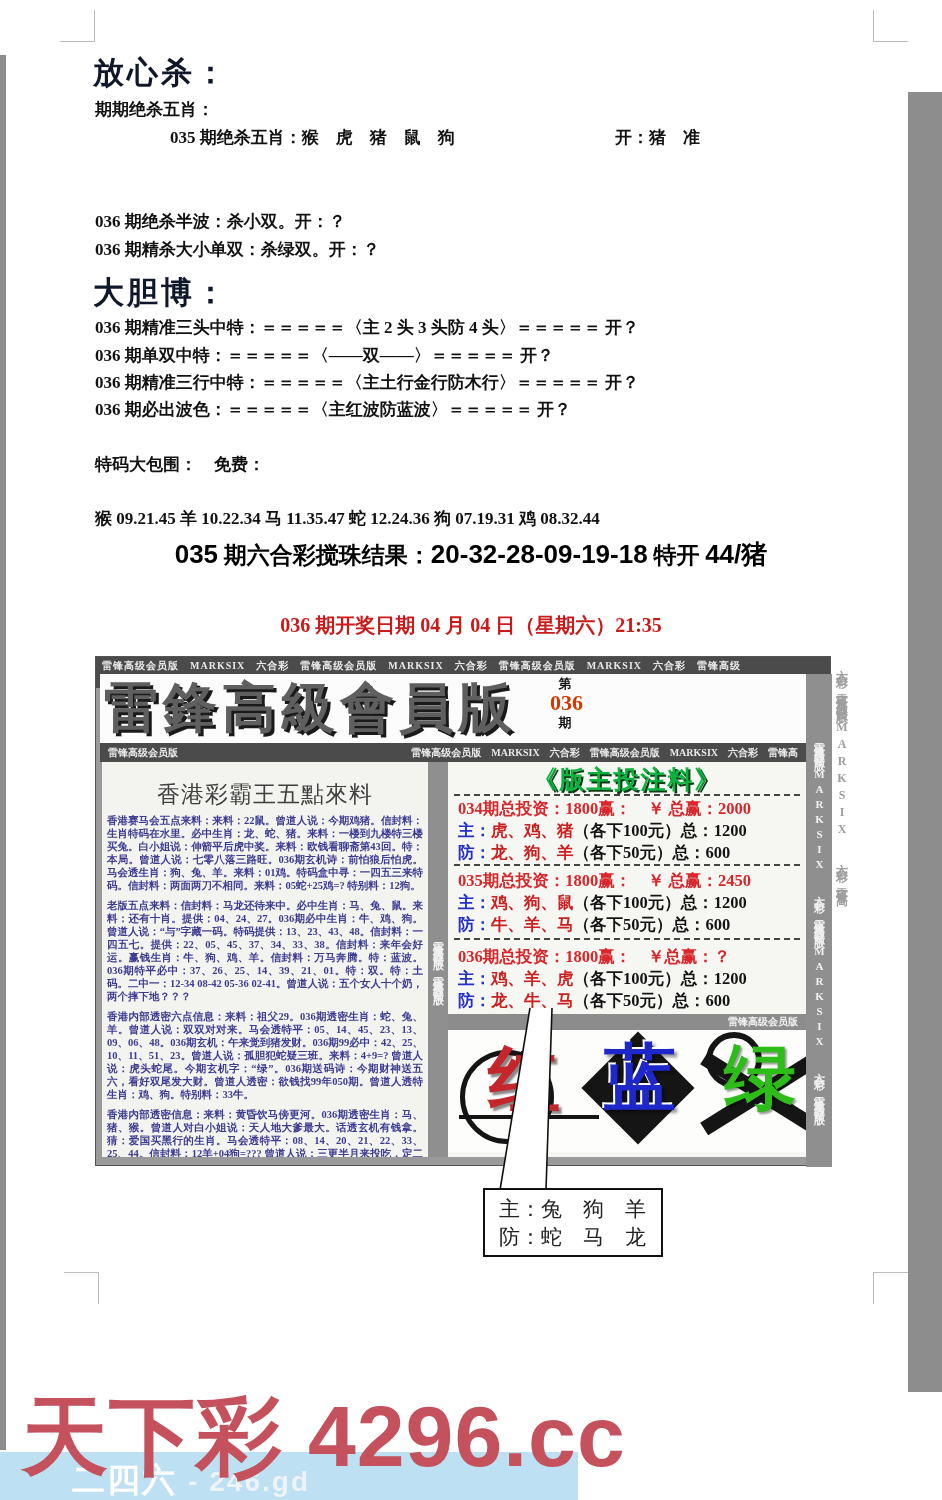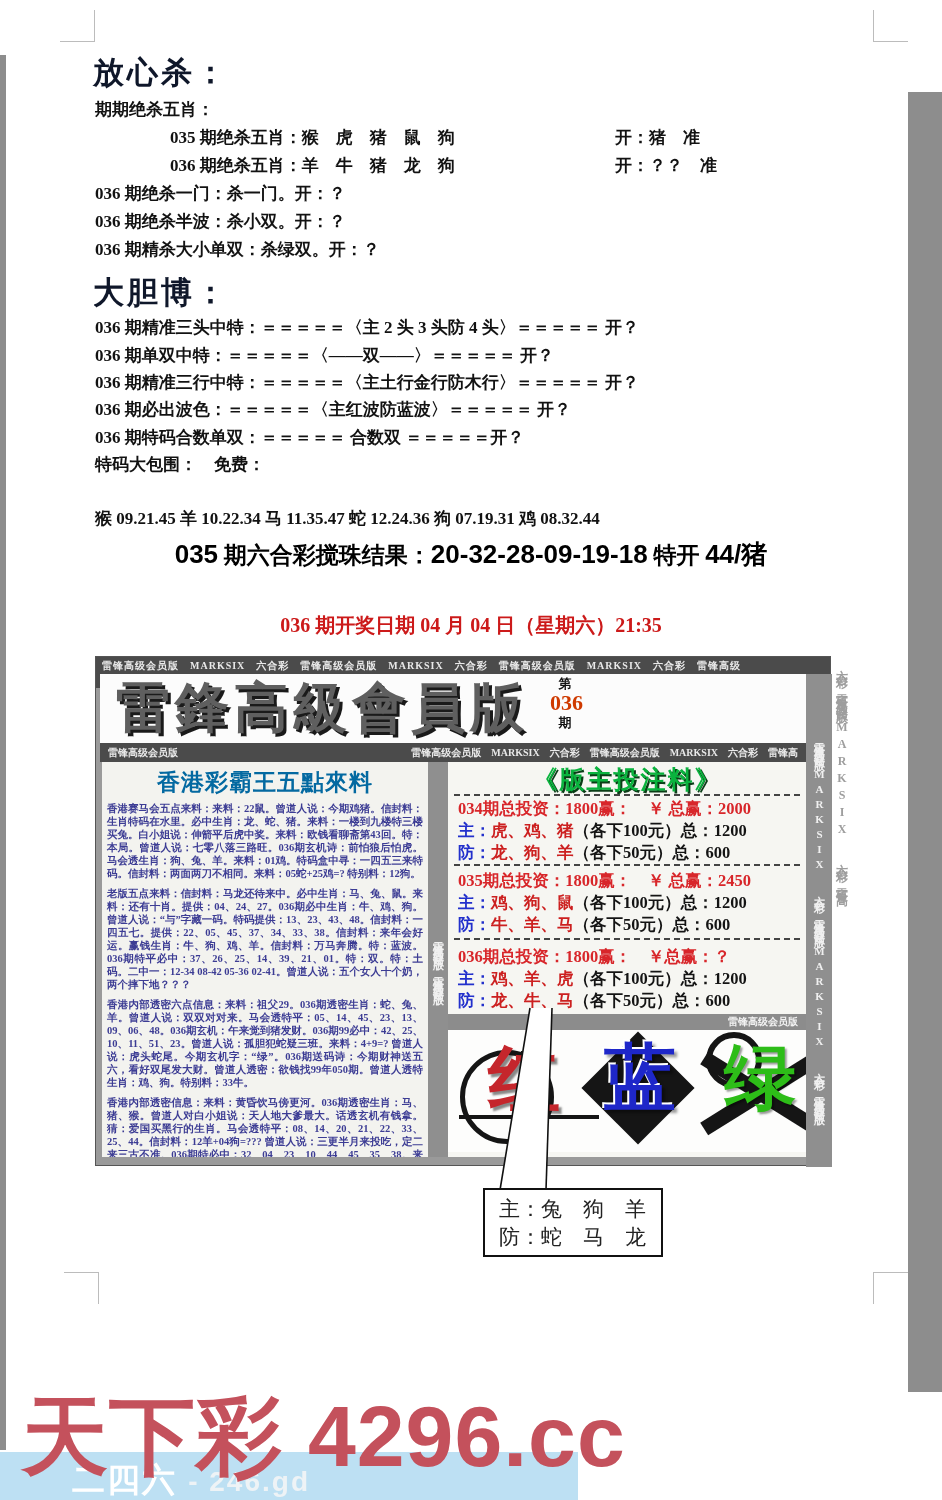--- a/index.html
+++ b/index.html
@@ -20,37 +20,37 @@
   .result-line{position:absolute;left:0;top:537px;width:942px;text-align:center;font-weight:bold;color:#000;white-space:nowrap;}
   .result-line .num{font-family:"Liberation Sans","DejaVu Sans",sans-serif;font-size:26px;}
   .result-line .lbl{font-size:23px;}
   .date-line{position:absolute;left:0;top:612px;width:942px;text-align:center;color:#cc1a1a;font-size:20px;font-weight:bold;}
 
   
   .flyer{position:absolute;left:95px;top:656px;width:736px;height:510px;background:#9a9a9a;border:1px solid #555;box-sizing:border-box;}
   .f-strip{position:absolute;background:#4b4b4b;color:#e9e9e9;font-size:10px;line-height:17px;
            white-space:nowrap;overflow:hidden;letter-spacing:1px;padding:0 6px;box-sizing:border-box;font-weight:bold;}
   .f-title-row{position:absolute;left:4px;top:17px;width:706px;height:69px;background:#fcfcfc;overflow:hidden;}
-  .f-title{font-size:54px;font-weight:bold;color:#5f5f5f;letter-spacing:5px;line-height:68px;padding-left:16px;
+  .f-title{font-size:54px;font-weight:bold;color:#5f5f5f;letter-spacing:5px;line-height:68px;padding-left:4px;
            text-shadow:3px 3px 0 #1a1a1a;white-space:nowrap;}
   .f-issue{position:absolute;left:450px;top:2px;width:30px;text-align:center;line-height:1;}
   .f-issue .zi{font-size:13px;font-weight:bold;color:#111;display:block;margin:1px 0;}
   .f-issue .no{font-size:22px;font-weight:bold;color:#cf3a00;display:block;margin:2px 0;}
   .f-strip2{position:absolute;left:4px;top:86px;width:706px;height:19px;background:#4b4b4b;color:#e9e9e9;
             font-size:10px;line-height:19px;display:flex;justify-content:space-between;padding:0 8px;box-sizing:border-box;
             white-space:nowrap;overflow:hidden;font-weight:bold;}
   .vtext{writing-mode:vertical-rl;text-orientation:upright;color:#f0f0f0;letter-spacing:3px;
          font-size:11px;font-weight:bold;overflow:hidden;}
   .f-midstrip{position:absolute;left:332px;top:105px;width:20px;height:395px;background:#8f8f8f;text-align:center;}
   .f-rightstrip{position:absolute;left:710px;top:17px;width:26px;height:493px;background:#8f8f8f;text-align:center;}
   .outer-vtext{position:absolute;left:833px;top:660px;height:500px;writing-mode:vertical-rl;text-orientation:upright;
                color:#9e9e9e;font-size:12px;font-weight:bold;letter-spacing:3px;overflow:hidden;}
 
   .f-leftcol{position:absolute;left:6px;top:105px;width:326px;height:395px;background:#f3f3ef;overflow:hidden;}
-  .hk-title{color:#0369a1;font-size:23px;font-weight:bold;text-align:center;margin:5px 0 4px;letter-spacing:1px;}
+  .hk-title{color:#404040;font-size:23px;font-weight:normal;text-align:center;margin:17px 0 4px;letter-spacing:1px;}
   .hk-p{margin:0 5px 7px;font-size:10.5px;line-height:13px;color:#3c3c94;font-weight:bold;text-align:justify;}
 
   .f-rightcol{position:absolute;left:352px;top:105px;width:358px;height:395px;background:#f6f6f2;overflow:hidden;}
   .bz-title{position:absolute;left:0;top:1px;width:100%;text-align:center;font-size:25px;font-weight:bold;color:#0ab33e;
             letter-spacing:2px;text-shadow:2px 2px 0 #0a3d16;}
   .dashed{position:absolute;left:6px;width:346px;border-top:2px dashed #444;}
   .bline{position:absolute;left:10px;font-size:16.5px;font-weight:bold;white-space:nowrap;text-align:right;}
   .bline .hdr{color:#d8262a;}
   .bline .lab{color:#2230cc;}
   .bline .ani{color:#cc2020;}
@@ -96,34 +96,28 @@
   <div class="cmark tr" style="left:873px;top:10px;"></div>
   <div class="cmark bl" style="left:64px;top:1272px;"></div>
   <div class="cmark br" style="left:873px;top:1272px;"></div>
 
   <div class="sec-title" style="top:52px;">放心杀：</div>
   <div class="tline" style="top:98px;"><span>期期绝杀五肖：</span></div>
   <div class="tline indent" style="top:126px;width:700px;">
     <span>035 期绝杀五肖：猴　虎　猪　鼠　狗</span>
     <span class="rpart">开：猪　准</span>
   </div>
-  <div class="tline indent" style="top:154px;width:700px;">
-    <span>036 期绝杀五肖：羊　牛　猪　龙　狗</span>
-    <span class="rpart">开：？？　准</span>
-  </div>
-  <div class="tline" style="top:182px;"><span>036 期绝杀一门：杀一门。开：？</span></div>
   <div class="tline" style="top:210px;"><span>036 期绝杀半波：杀小双。开：？</span></div>
   <div class="tline" style="top:238px;"><span>036 期精杀大小单双：杀绿双。开：？</span></div>
 
   <div class="sec-title" style="top:272px;">大胆博：</div>
   <div class="tline" style="top:316px;">036 期精准三头中特：＝＝＝＝＝〈主 2 头 3 头防 4 头〉＝＝＝＝＝ 开？</div>
   <div class="tline" style="top:344px;">036 期单双中特：＝＝＝＝＝〈——双——〉＝＝＝＝＝ 开？</div>
   <div class="tline" style="top:371px;">036 期精准三行中特：＝＝＝＝＝〈主土行金行防木行〉＝＝＝＝＝ 开？</div>
   <div class="tline" style="top:398px;">036 期必出波色：＝＝＝＝＝〈主红波防蓝波〉＝＝＝＝＝ 开？</div>
-  <div class="tline" style="top:426px;">036 期特码合数单双：＝＝＝＝＝ 合数双 ＝＝＝＝＝开？</div>
   <div class="tline" style="top:453px;">特码大包围：　免费：</div>
   <div class="tline" style="top:507px;">猴 09.21.45 羊 10.22.34 马 11.35.47 蛇 12.24.36 狗 07.19.31 鸡 08.32.44</div>
 
   <div class="result-line">
     <span class="num">035</span><span class="lbl"> 期六合彩搅珠结果：</span><span class="num">20-32-28-09-19-18</span><span class="lbl"> 特开 </span><span class="num">44/猪</span>
   </div>
 
   <div class="date-line">036 期开奖日期 04 月 04 日（星期六）21:35</div>
 
   <div class="flyer">

